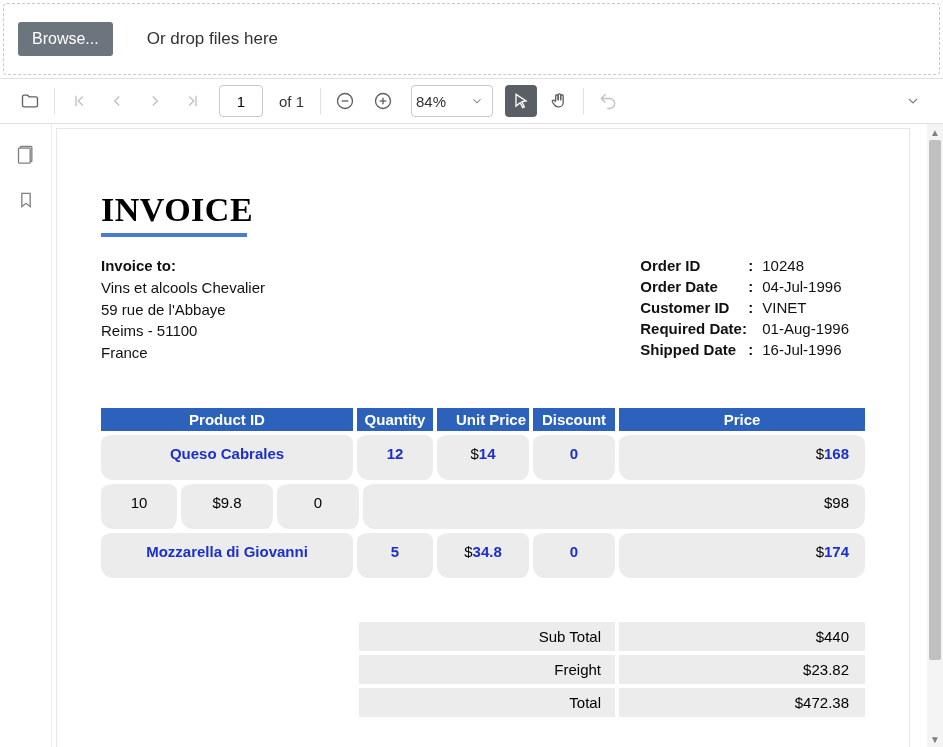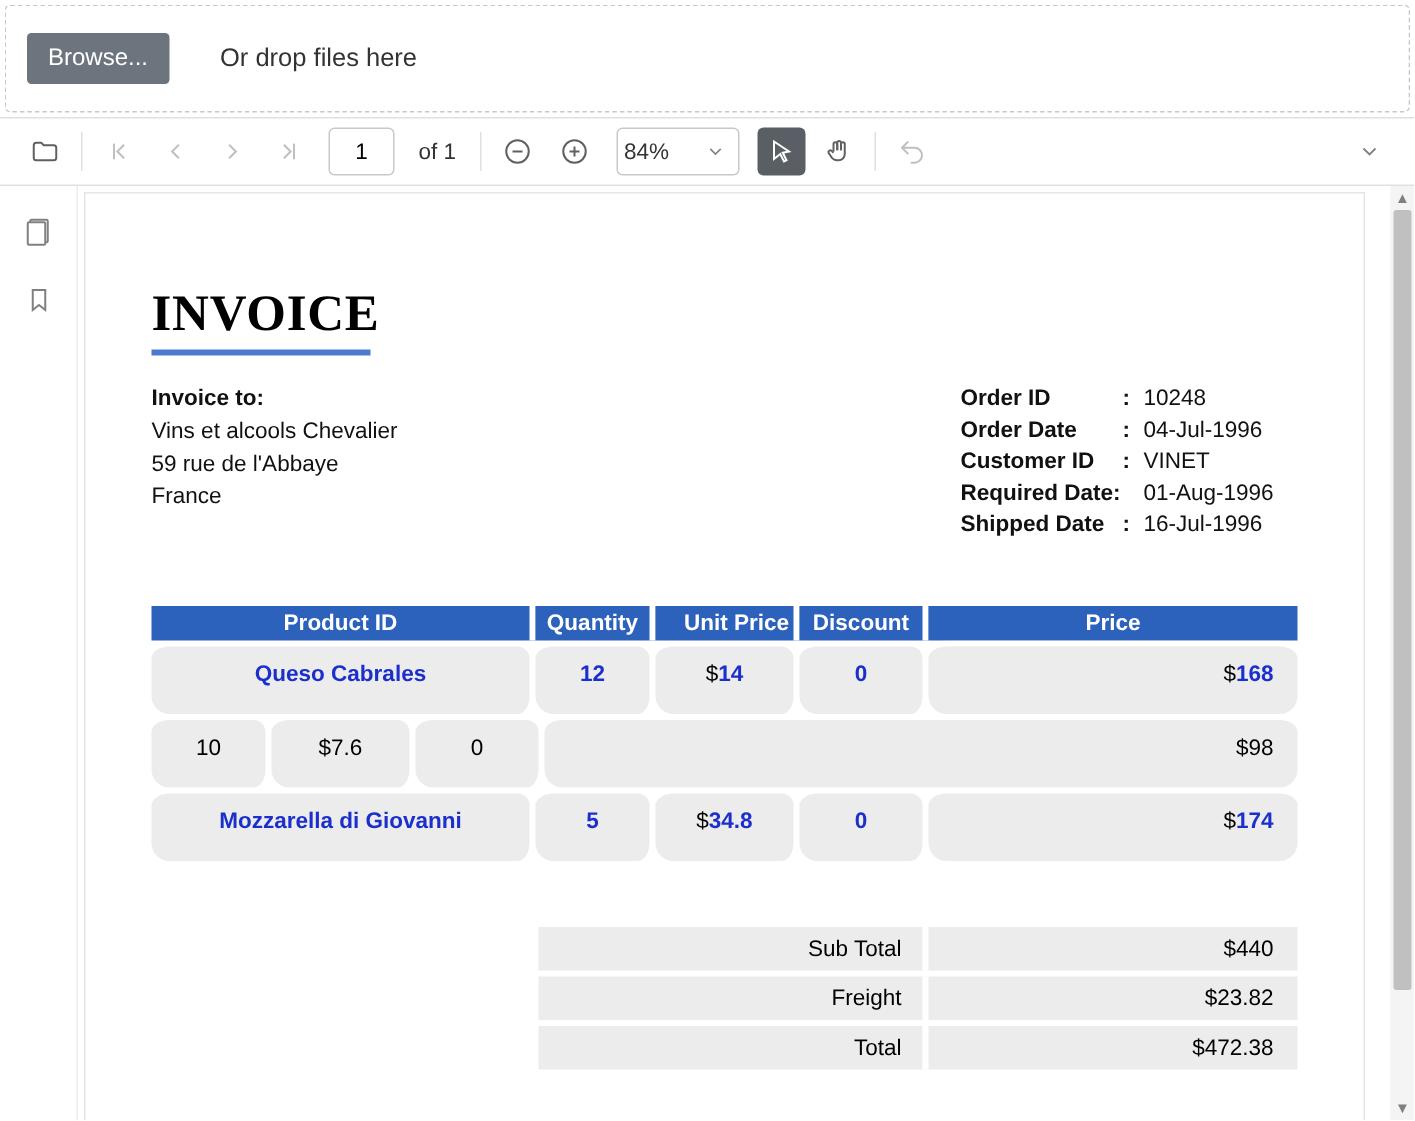--- a/index.html
+++ b/index.html
@@ -245,20 +245,21 @@
     <div class="viewer">
       <div class="page">
         <div class="inv-title">INVOICE</div>
         <div class="inv-underline"></div>
 
         <div class="header-row">
           <div class="left-block">
             <div class="lbl">Invoice to:</div>
             <div>Vins et alcools Chevalier</div>
             <div>59 rue de l'Abbaye</div>
+            <div>Reims - 51100</div>
             <div>France</div>
           </div>
           <div class="right-block">
             <div class="kv">
                 <span class="k">Order ID</span>
                 <span class="c">:</span>
                 <span class="v">10248</span>
               </div>
             <div class="kv">
                 <span class="k">Order Date</span>
@@ -293,21 +294,21 @@
           <div id="rows">
               <div class="td-row">
                 <div class="td col-pid pid blue">Queso Cabrales</div>
                 <div class="td col-qty blue">12</div>
                 <div class="td col-up">$<span class="blue" style="color:#1b2fcb;font-weight:700">14</span></div>
                 <div class="td col-dc blue">0</div>
                 <div class="td col-pr price">$<span style="color:#1b2fcb;font-weight:700">168</span></div>
               </div>
               <div class="td-row">
                 <div class="td col-qty">10</div>
-                <div class="td col-up"><span class="" style="">$7.6</span></div>
+                <div class="td col-up"><span class="" style="">$9.8</span></div>
                 <div class="td col-dc">0</div>
                 <div class="td col-pr price"><span style="">$98</span></div>
               </div>
               <div class="td-row">
                 <div class="td col-pid pid blue">Mozzarella di Giovanni</div>
                 <div class="td col-qty blue">5</div>
                 <div class="td col-up">$<span class="blue" style="color:#1b2fcb;font-weight:700">34.8</span></div>
                 <div class="td col-dc blue">0</div>
                 <div class="td col-pr price">$<span style="color:#1b2fcb;font-weight:700">174</span></div>
               </div>

